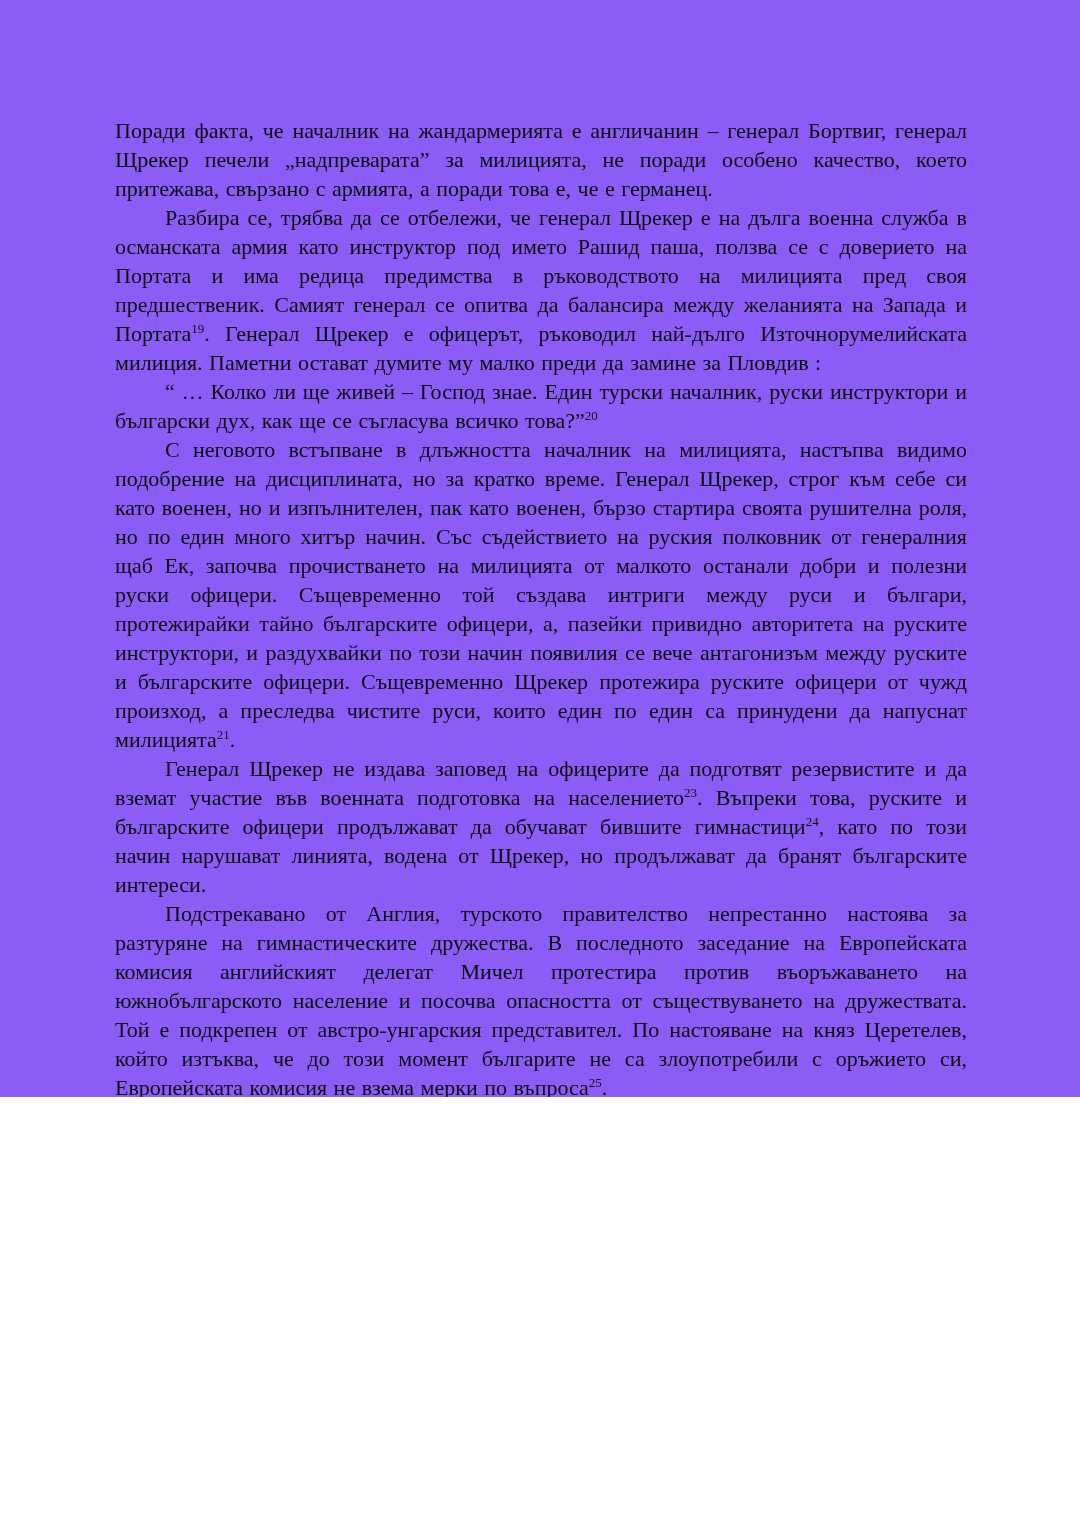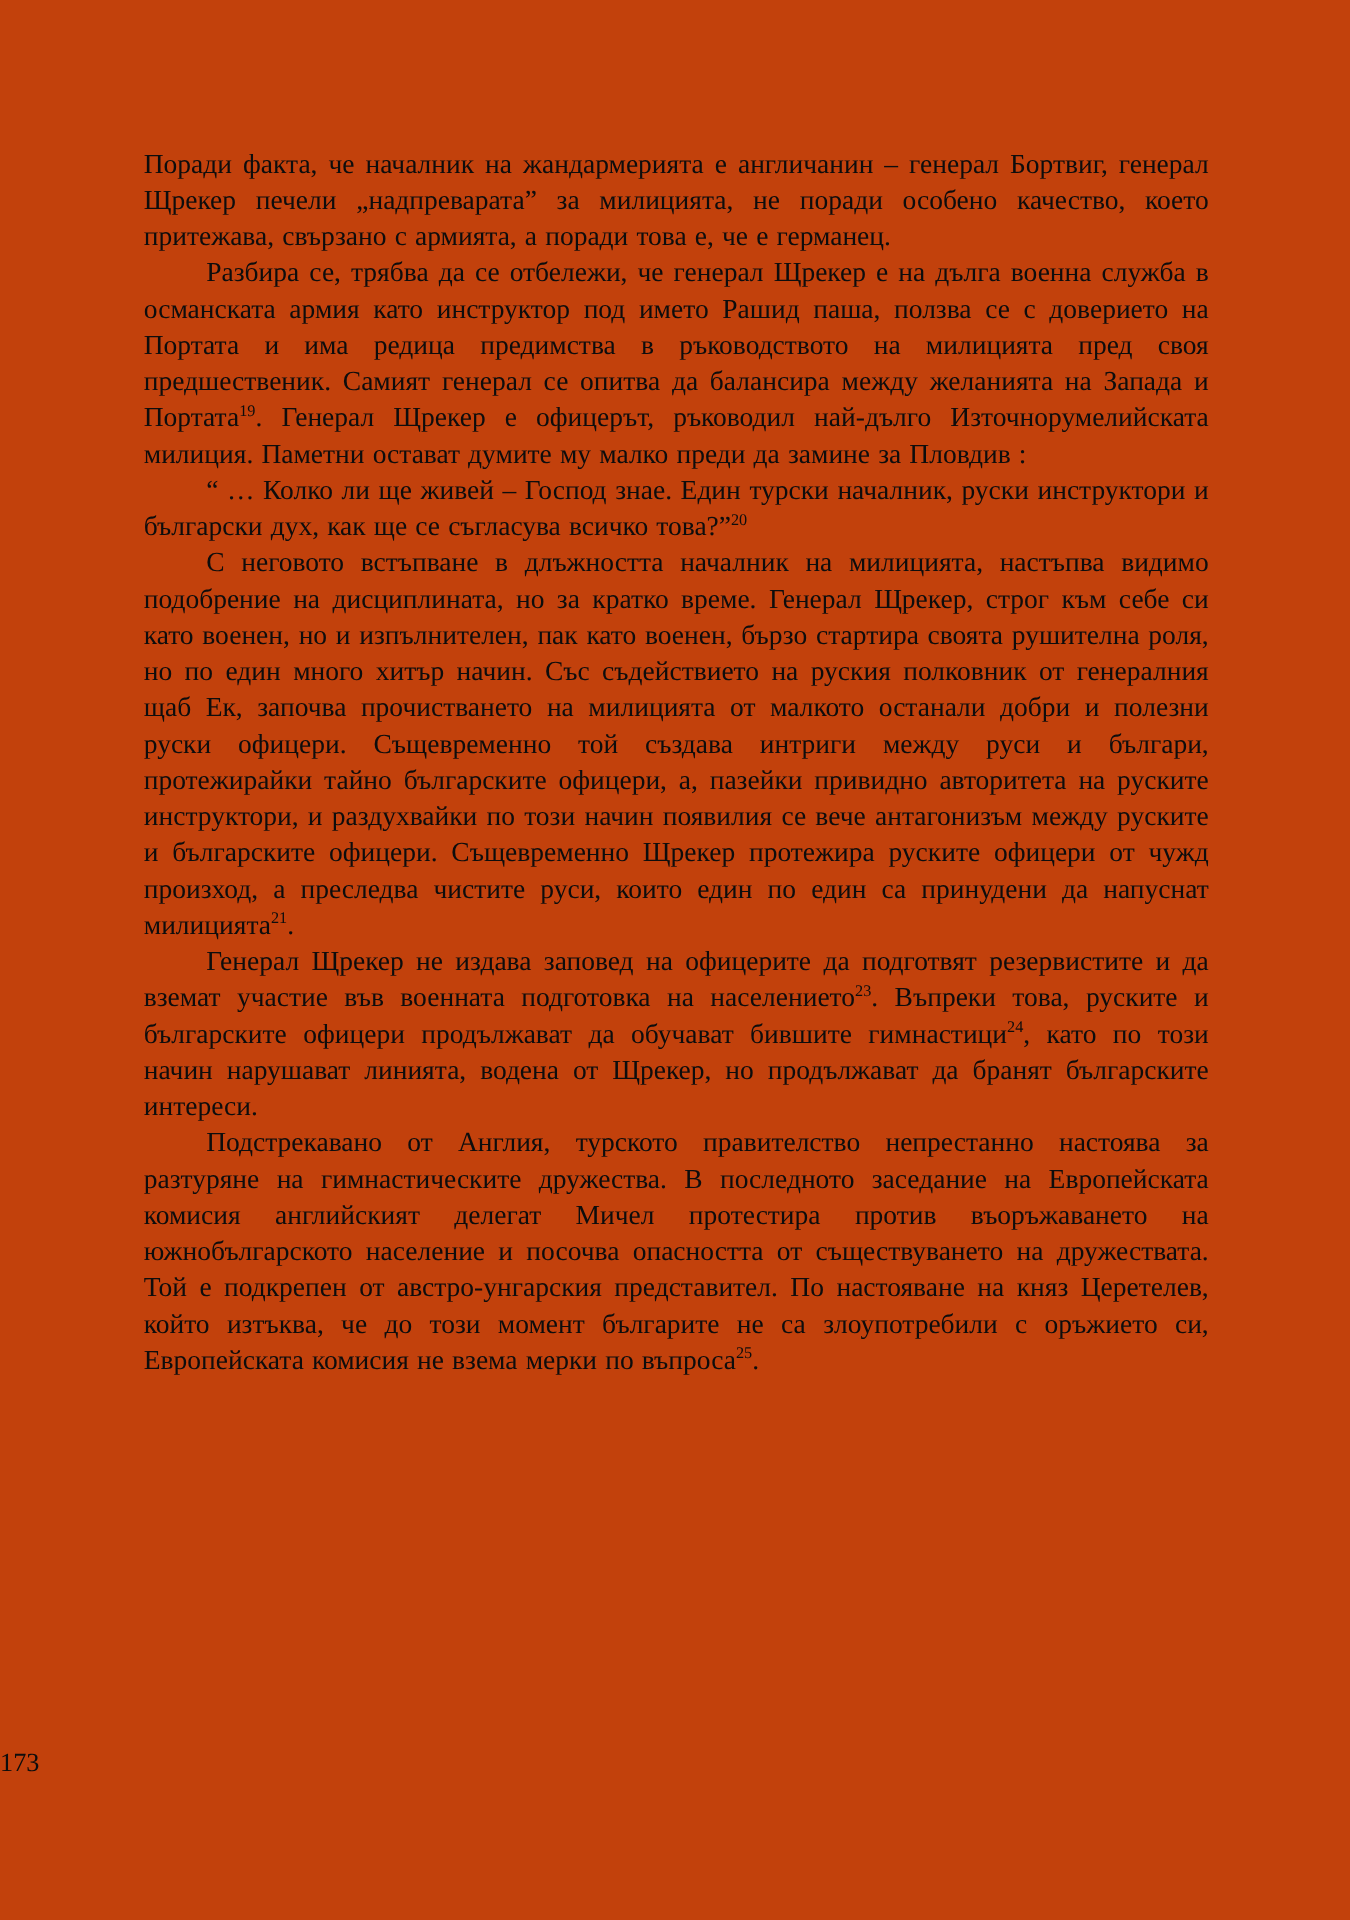--- a/index.html
+++ b/index.html
@@ -3,22 +3,22 @@
 <meta charset="utf-8">
 <style>
   html, body {
     margin: 0;
     padding: 0;
     background: #ffffff;
   }
   .page {
     position: relative;
     width: 1080px;
-    height: 1536px;
-    background: #c2410c;
+    height: 1097px;
+    background: #8b5cf6;
     box-sizing: border-box;
     font-family: "Liberation Serif", "DejaVu Serif", serif;
     color: #0d0d0d;
     overflow: hidden;
   }
   .text-block {
     position: absolute;
     left: 115px;
     top: 116px;
     width: 852px;

